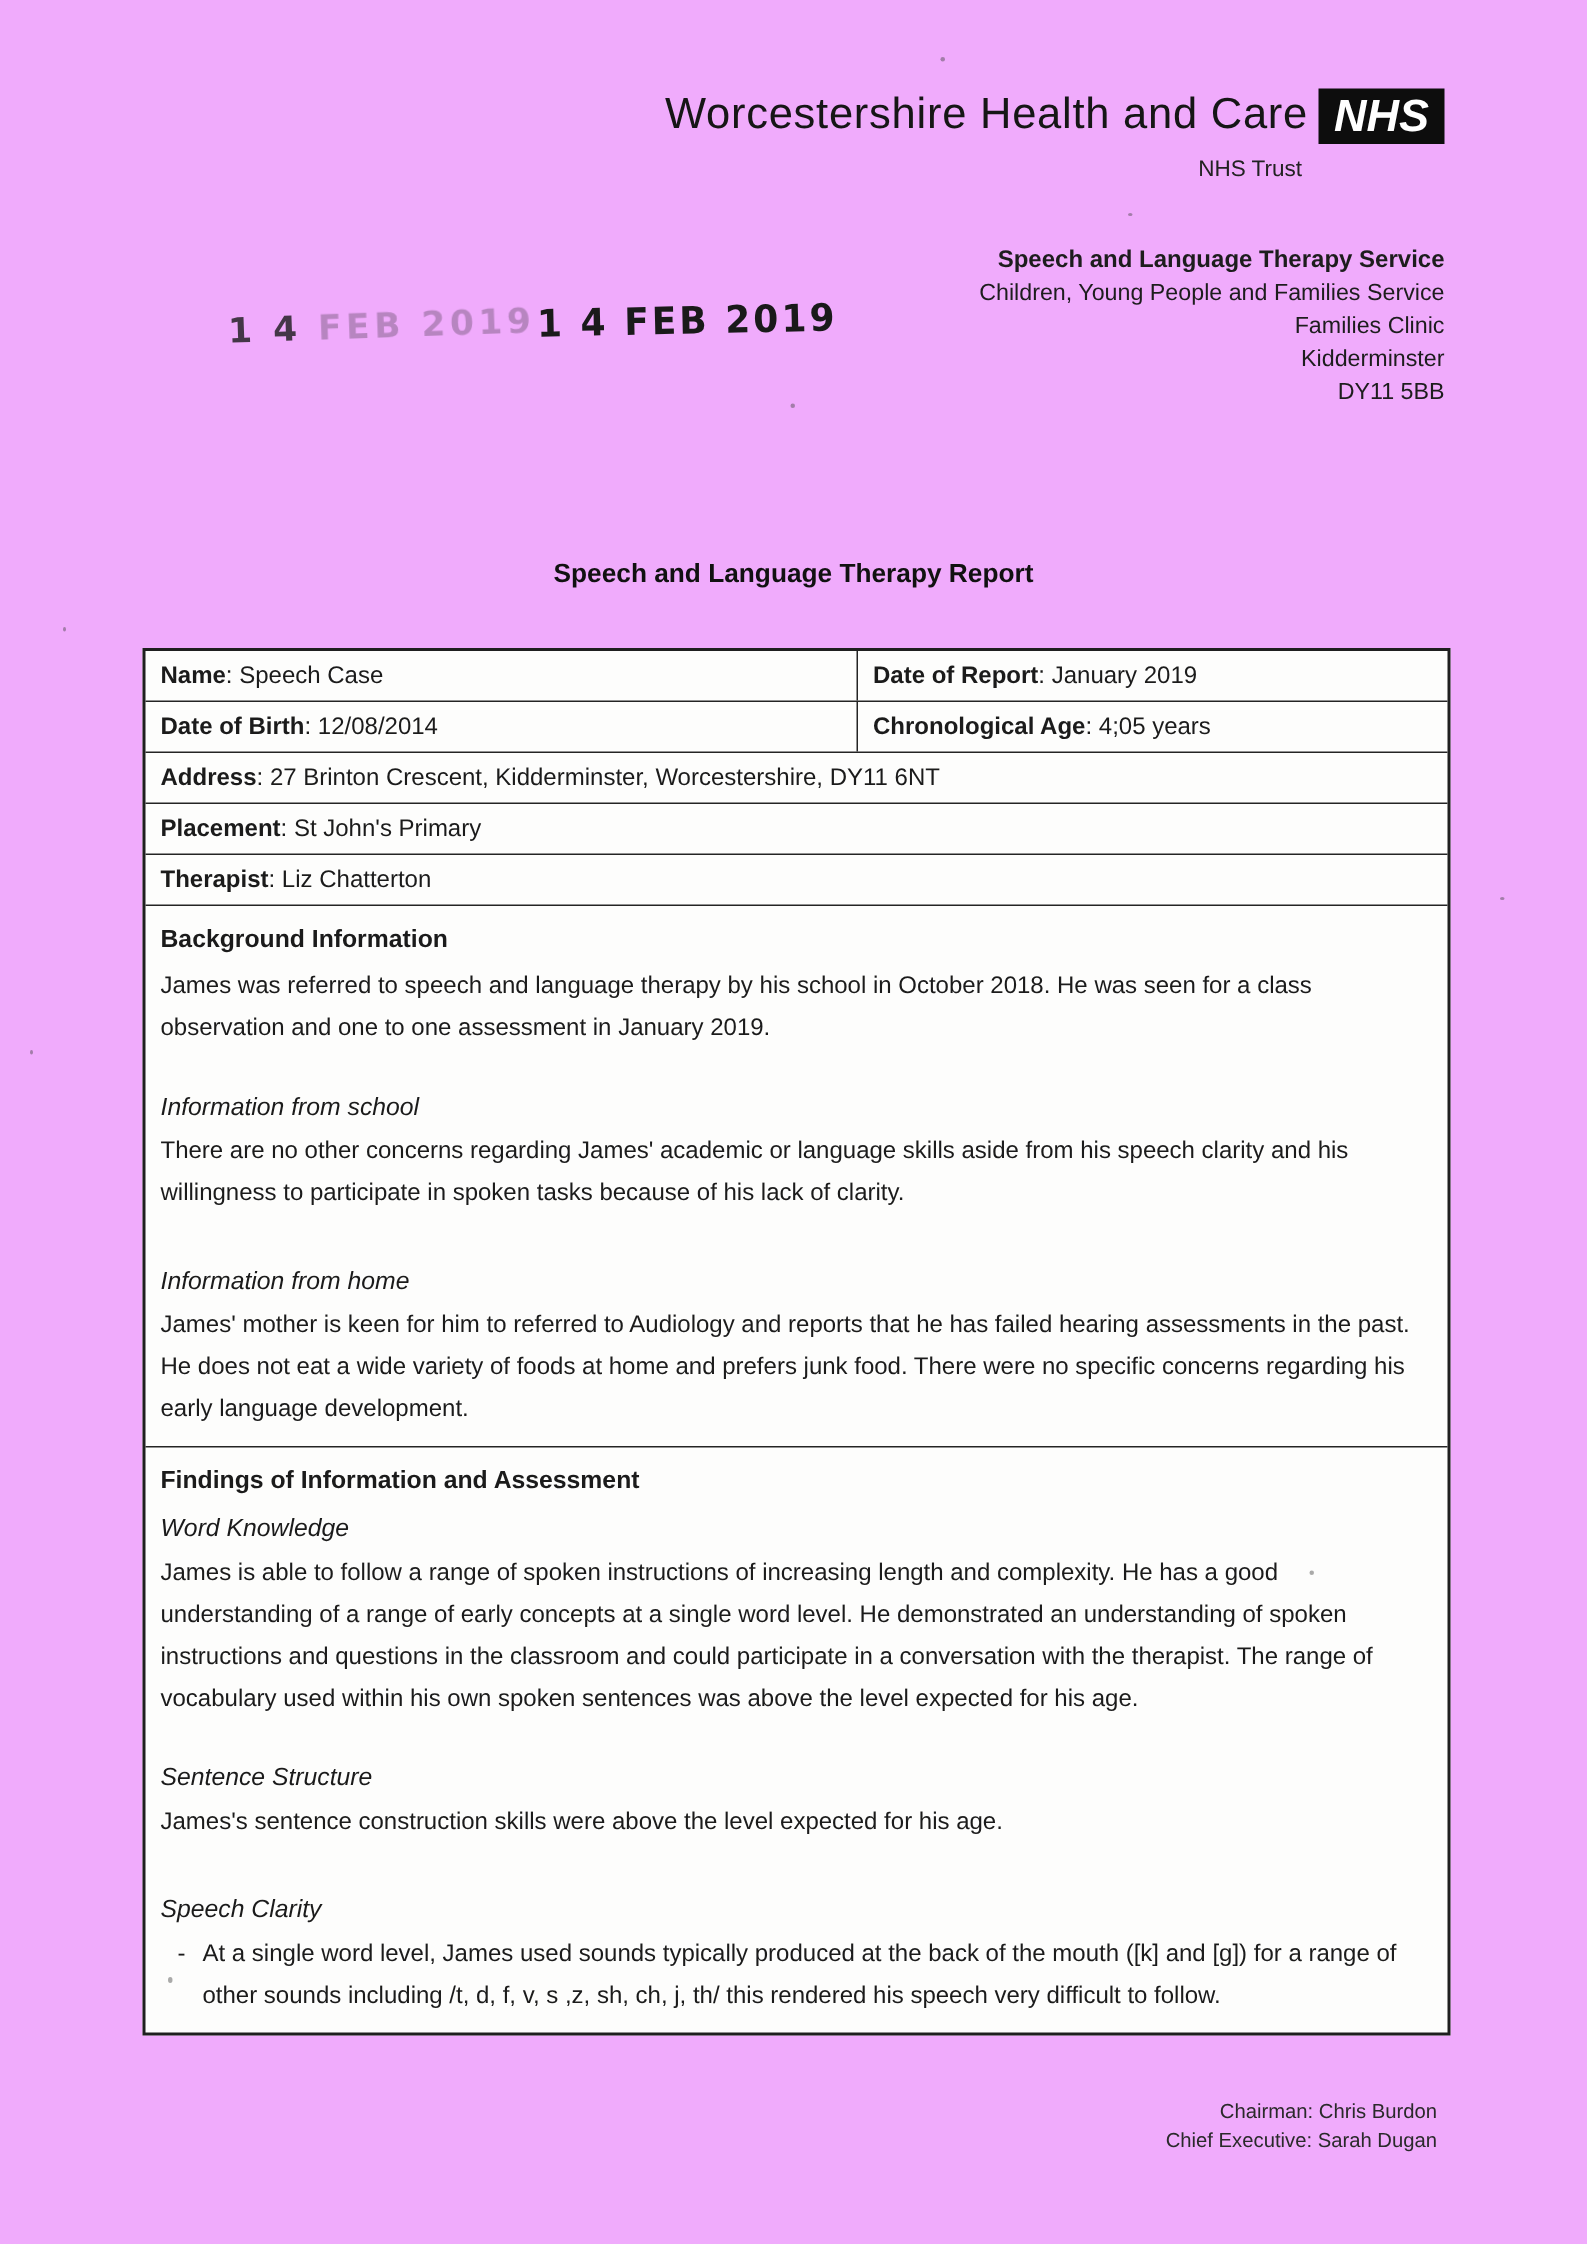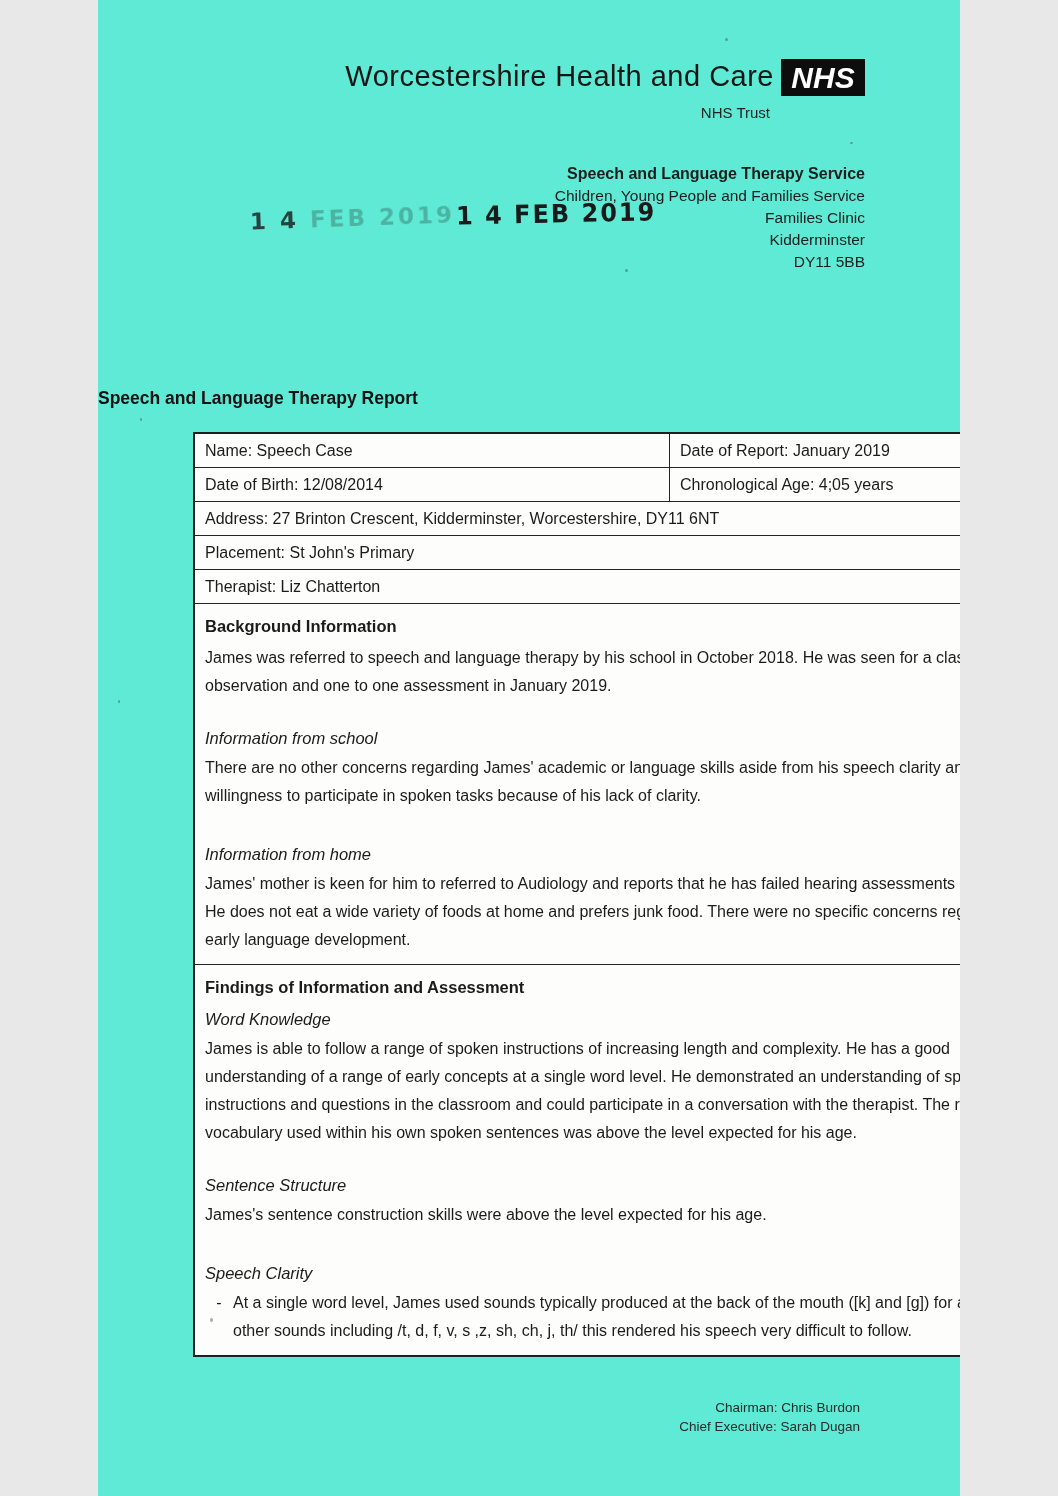--- a/index.html
+++ b/index.html
@@ -1,20 +1,20 @@
 <!DOCTYPE html>
 <html><head>
 <meta charset="utf-8">
 <style>
   html,body{margin:0;padding:0;background:#e8e8e8;}
   .page{
     position:relative;
-    width:862px;height:1496px;
+    width:1058px;height:1496px;
     margin:0 auto;
-    background:#5eead4;
+    background:#f0abfc;
     font-family:"Liberation Sans", sans-serif;
     color:#1b1b1b;
     overflow:hidden;
   }
   
   .org-name{
     position:absolute;top:60px;right:186px;
     font-size:29px;letter-spacing:.5px;color:#161616;
     white-space:nowrap;
   }
@@ -54,40 +54,40 @@
     text-align:right;font-size:15.5px;line-height:22px;color:#1d1d1d;
   }
   .address-block .svc{font-weight:700;font-size:16px;}
   .contact-block{
     position:absolute;top:303px;right:95px;
     text-align:right;font-size:15.5px;line-height:22px;color:#1d1d1d;
   }
   .contact-block .web{color:#5a5a5a;}
   
   .report-title{
-    position:absolute;top:388px;left:0;width:100%;
-    font-weight:700;font-size:17.5px;color:#111;
+    position:absolute;top:372px;left:0;width:100%;
+    text-align:center;font-weight:700;font-size:17.5px;color:#111;
   }
   .report-table{
     position:absolute;top:432px;left:95px;width:868px;
     border:2px solid #1f1f1f;
     font-size:16px;
     background:#fdfdfc;
   }
   .trow{display:flex;border-bottom:1.5px solid #242424;}
   .trow:last-child{border-bottom:none;}
   .tcell{
     padding:5px 10px 4px 10px;
     min-height:24px;line-height:24px;
     box-sizing:border-box;
   }
   .tcell.left{width:475px;border-right:1.5px solid #242424;}
   .tcell.right{flex:1;}
   .tcell.full{width:100%;}
-  .flabel{font-weight:400;}
+  .flabel{font-weight:700;}
   
   .section-cell{
     padding:8px 14px 10px 10px;
     line-height:28px;
     box-sizing:border-box;
   }
   .sec-head{font-weight:700;font-size:16.5px;margin:0 0 4px 0;}
   .sub-head{font-style:italic;font-size:16.5px;margin:0 0 2px 0;}
   .body-text{margin:0;}
   .gap-sm{margin-top:24px;}

